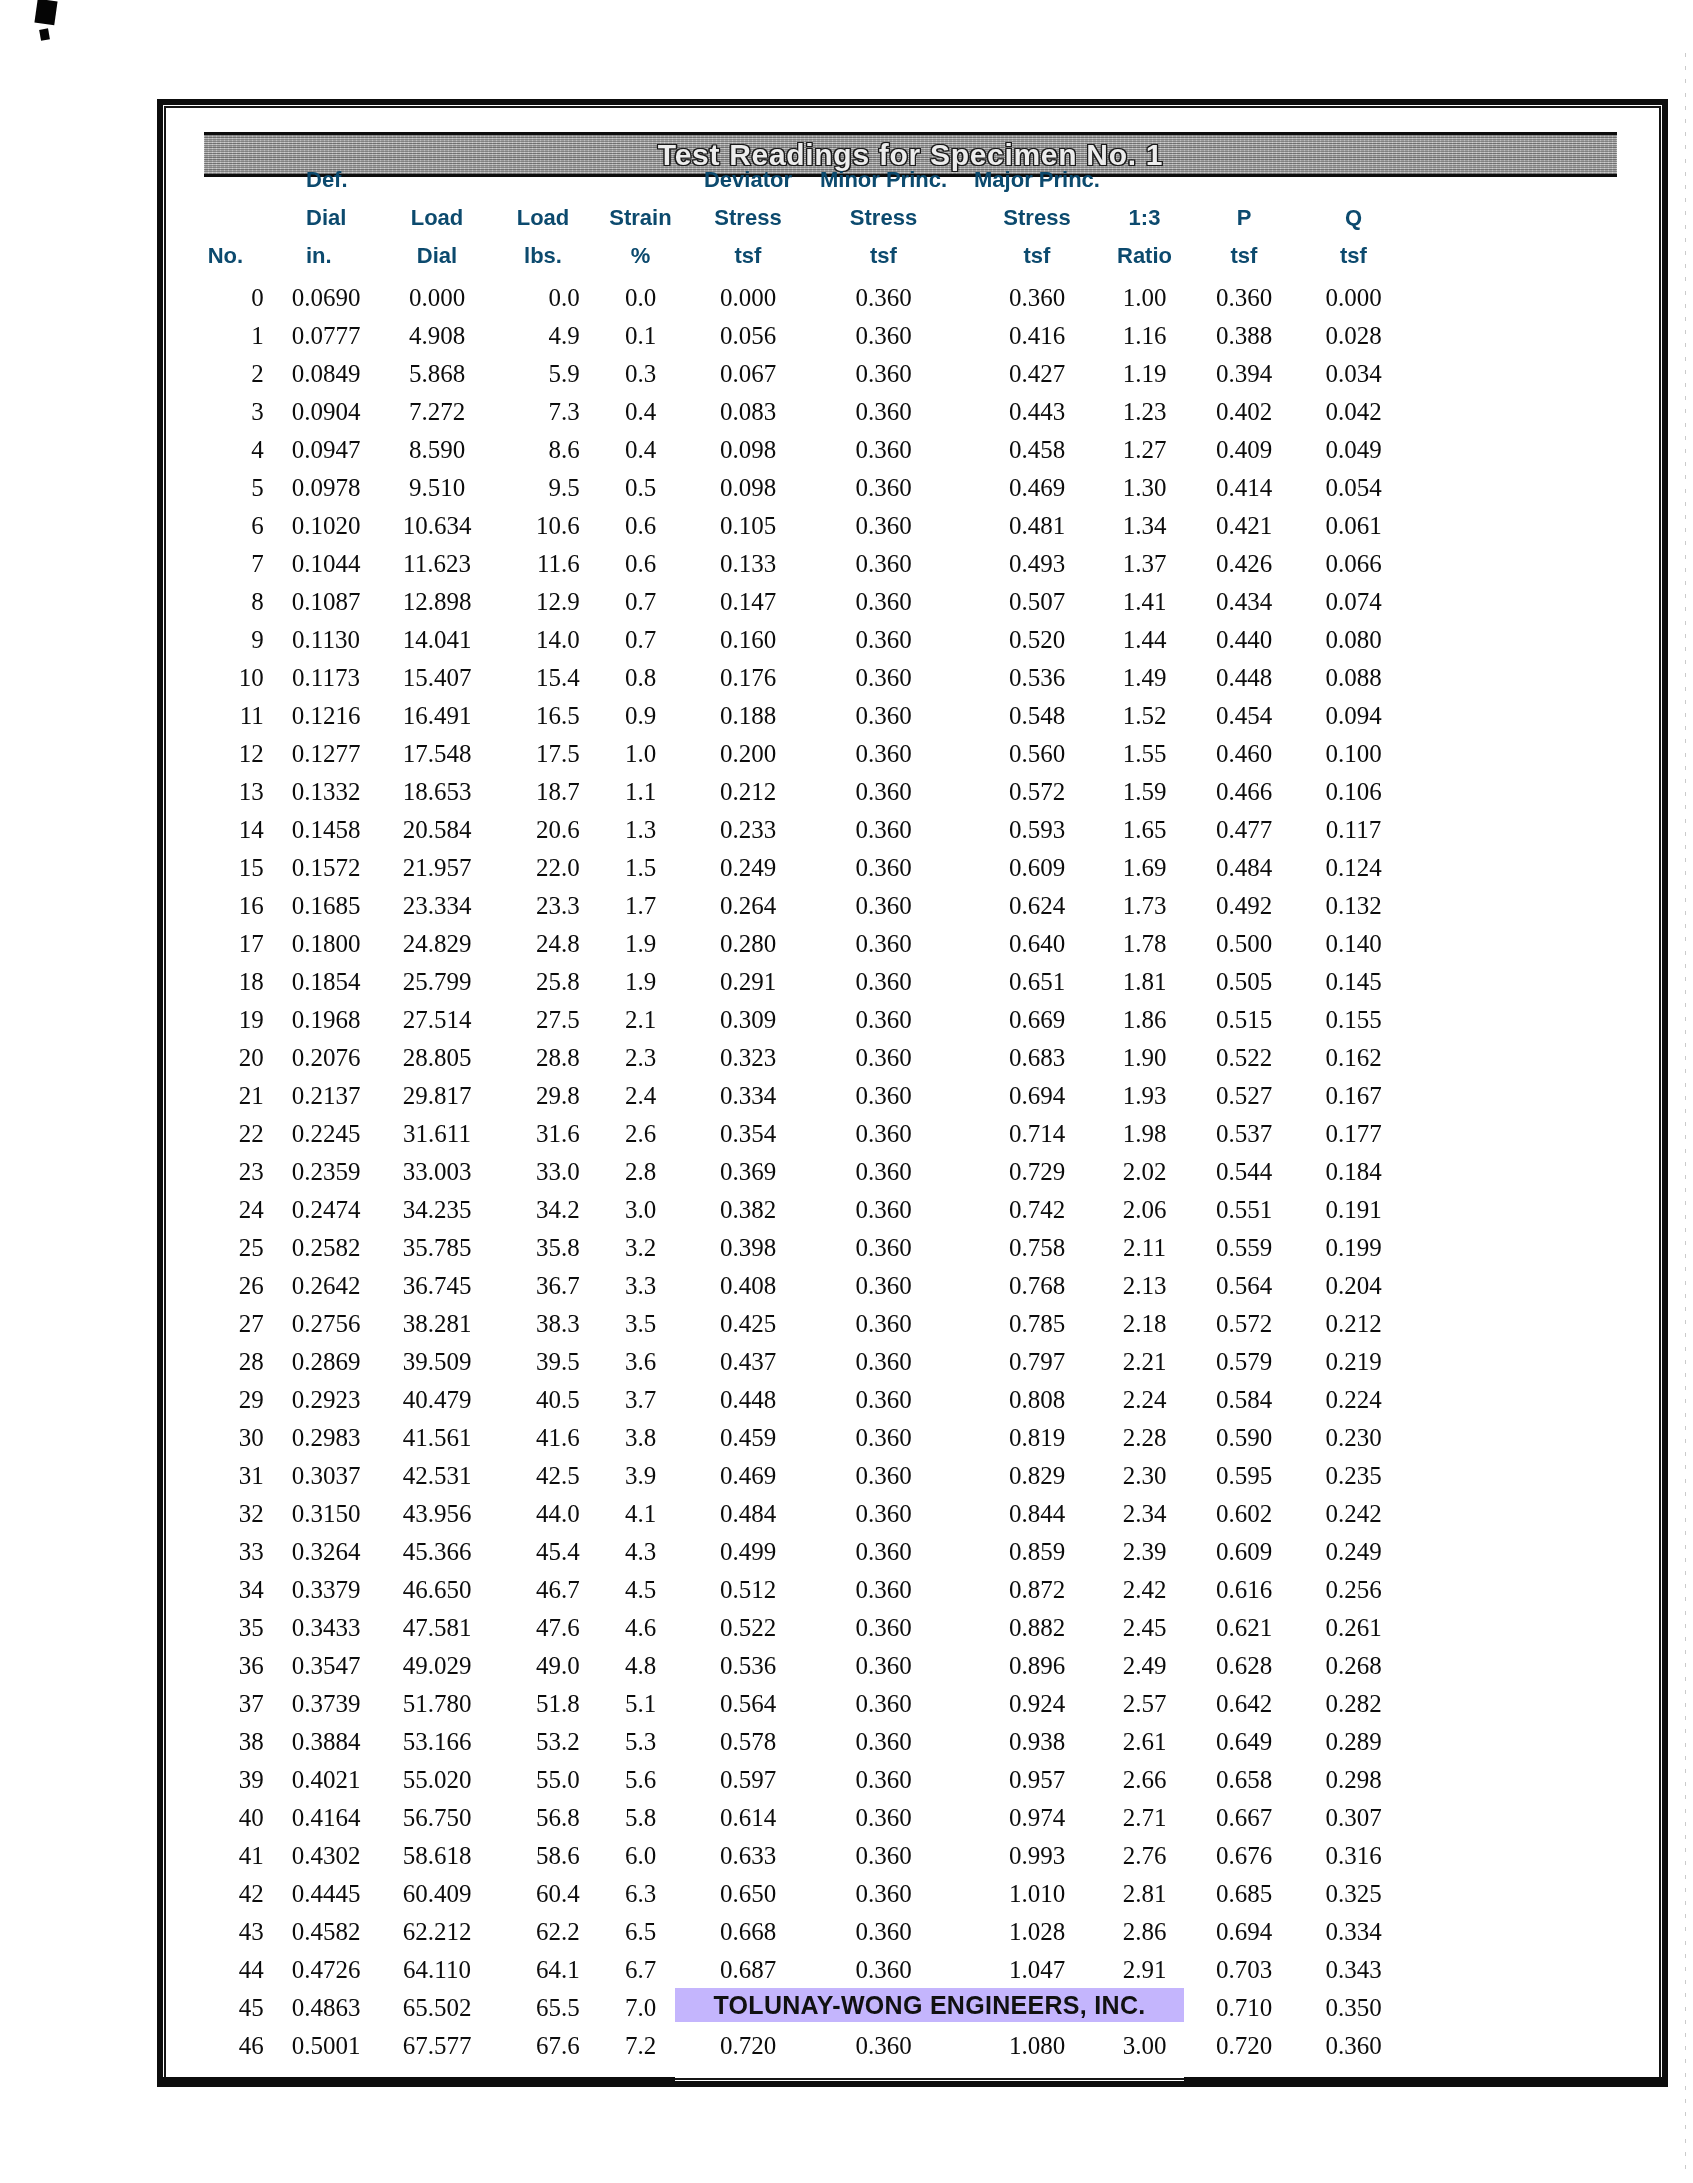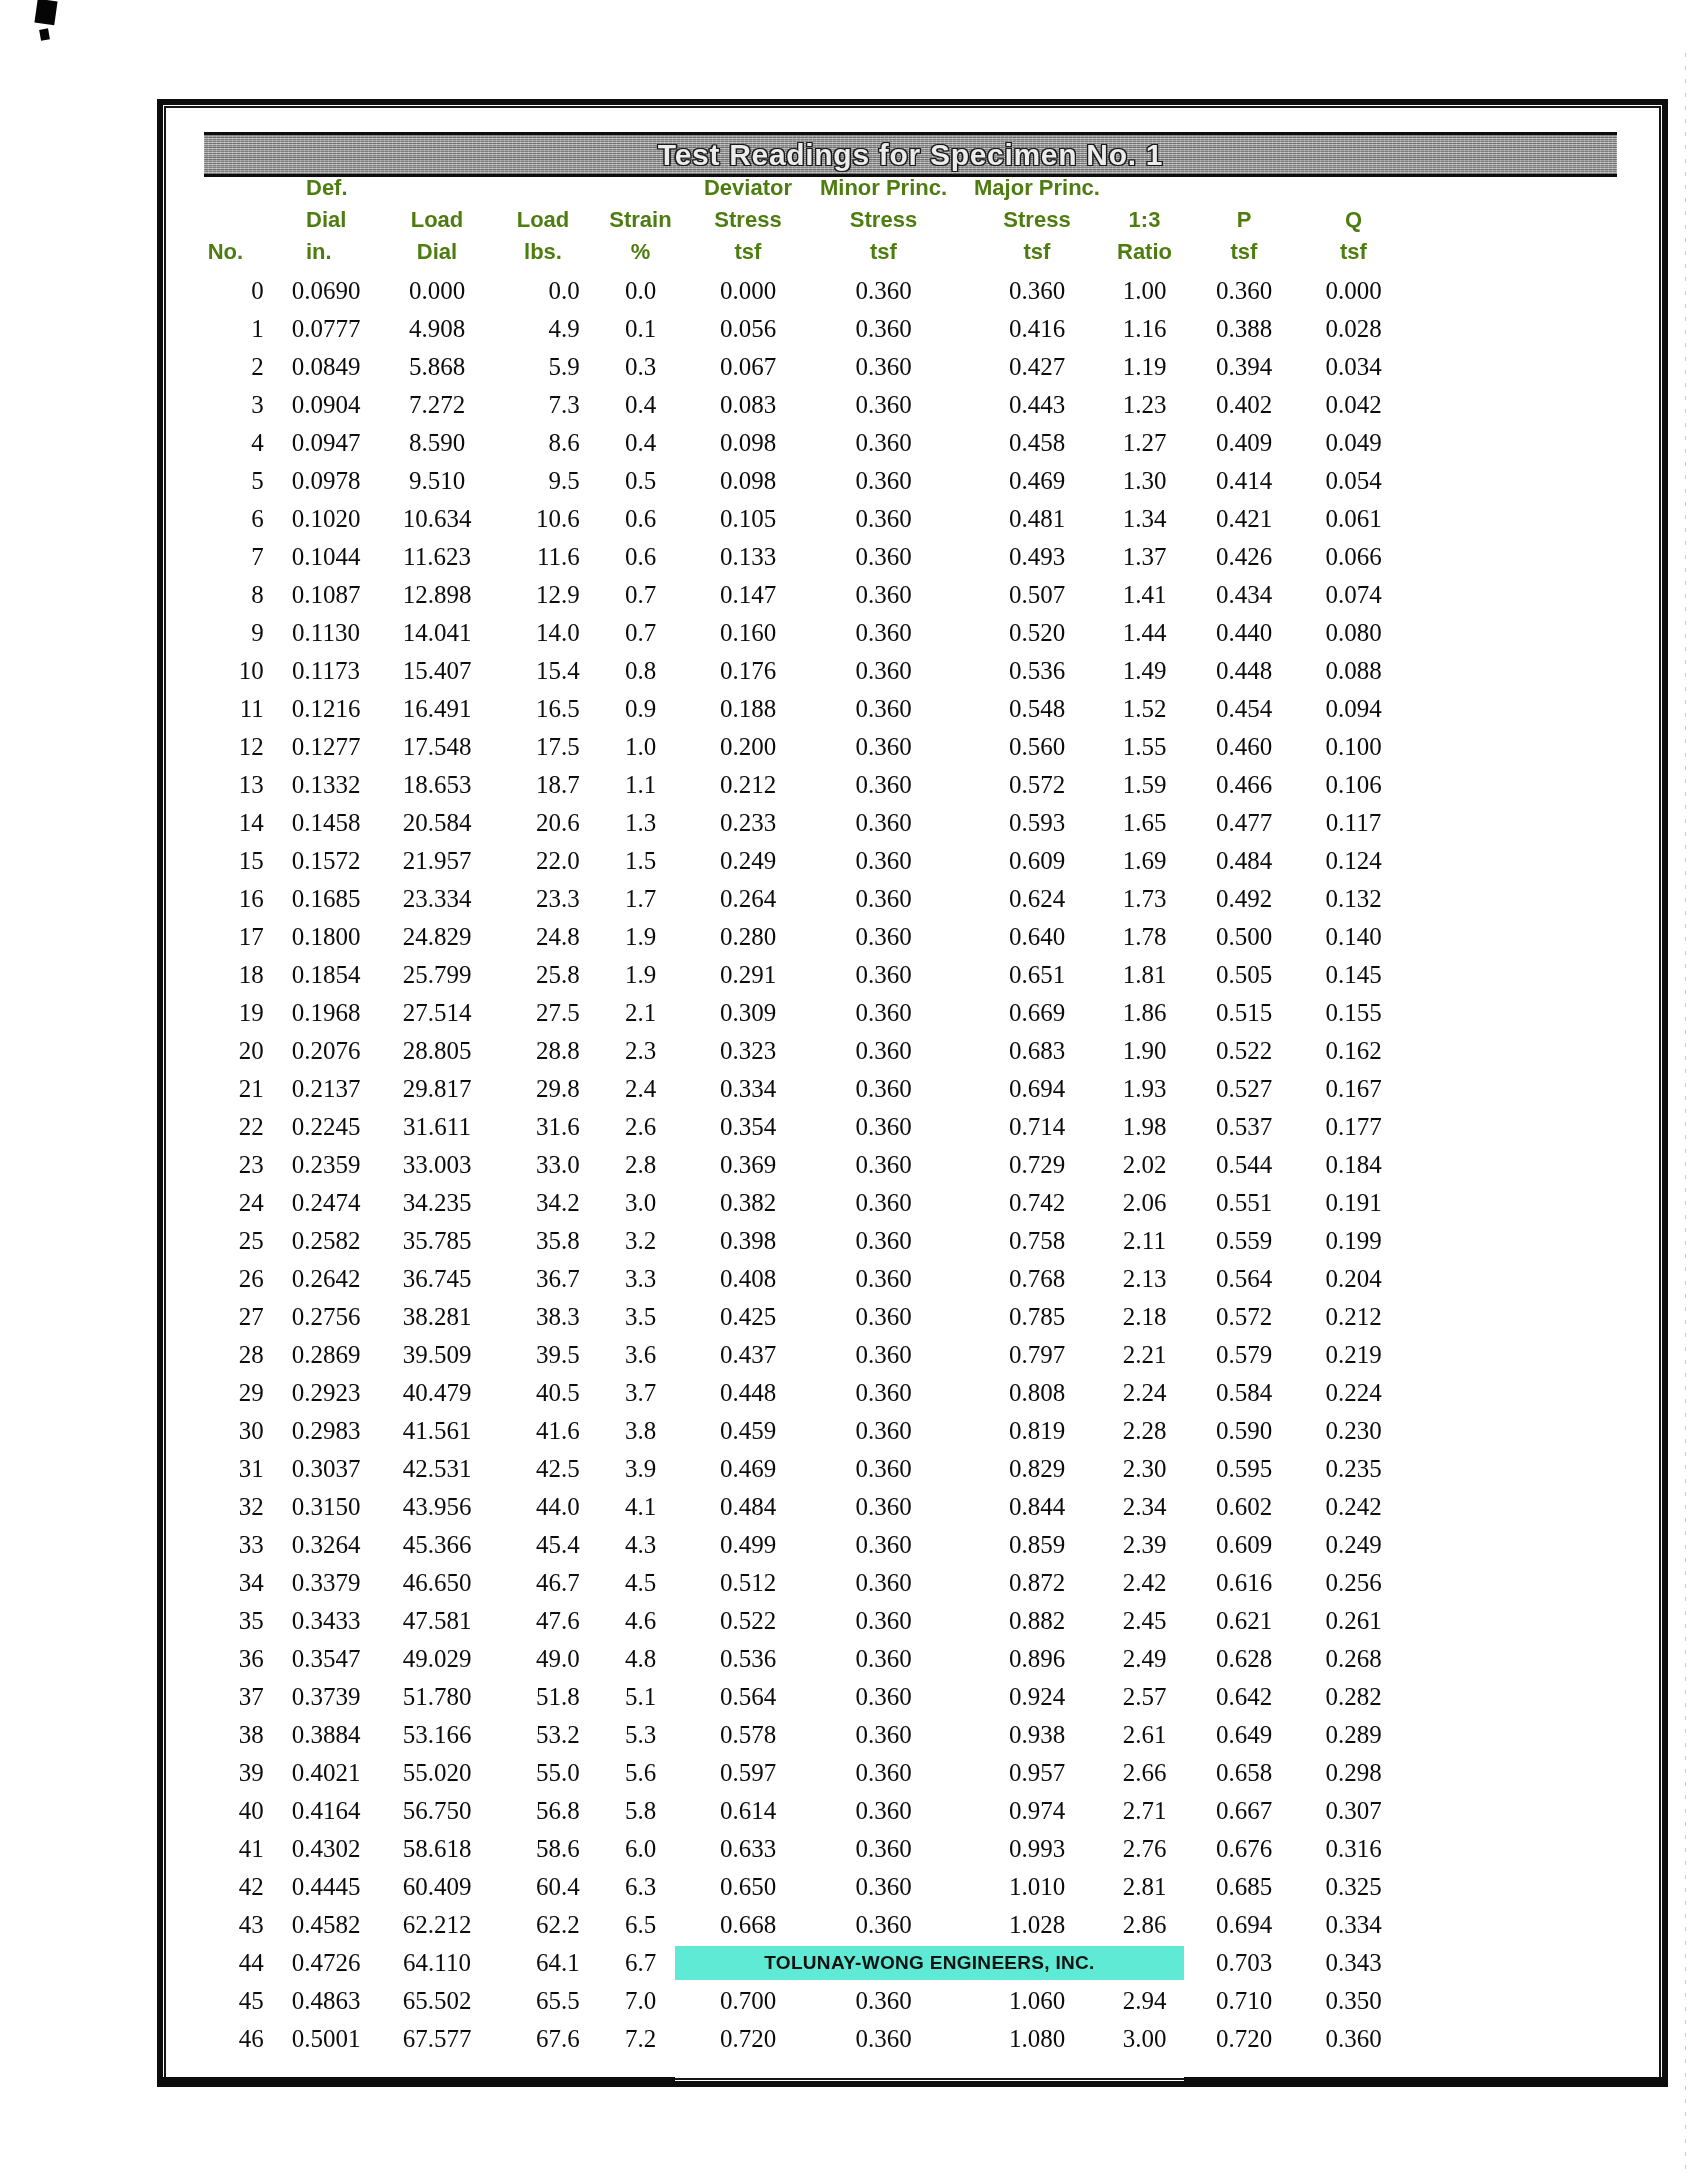--- a/index.html
+++ b/index.html
@@ -71,25 +71,25 @@
   col.c4  { width:96px; } col.c5  { width:99px; } col.c6  { width:116px; }
   col.c7  { width:155px; } col.c8  { width:152px; } col.c9  { width:63px;  }
   col.c10 { width:136px; } col.c11 { width:83px; }
 
   thead th {
     height:107px;
     vertical-align:bottom;
     font-family:"Liberation Sans", sans-serif;
     font-weight:bold;
     font-size:22px;
-    line-height:32px;
+    line-height:38px;
     padding:0 0 4px 0;
     white-space:pre-line;
     text-align:center;
-    color:#4d7c0f;
+    color:#0c4a6e;
   }
   thead th.c1 { text-align:center; padding-right:9.3px; }
   thead th.c2 { text-align:left;  padding-left:33px;  }
 
   tbody td {
     height:38px;
     line-height:38px;
     padding:0;
     font-family:"Liberation Serif", serif;
     font-size:25px;
@@ -97,25 +97,25 @@
     color:#0c0c0c;
     white-space:nowrap;
   }
   tbody td.c1 { text-align:right; padding-right:9.3px; }
   tbody td.c4 { text-align:right; padding-right:11.2px; }
 
   
   .footer-rule-left  { position:absolute; left:162px;  top:2077px; width:513px; height:8.6px; background:#0d0d0d; }
   .footer-rule-right { position:absolute; left:1184px; top:2077px; width:480px; height:8.6px; background:#0d0d0d; }
   .footer-text {
-    position:absolute; left:675px; top:1946px;
+    position:absolute; left:675px; top:1988px;
     width:509px; height:34px;
-    background:#5eead4;
+    background:#c4b5fd;
     display:flex; align-items:center; justify-content:center;
-    font-weight:bold; font-size:19px;
+    font-weight:bold; font-size:25px;
     letter-spacing:0.3px;
     white-space:nowrap;
     z-index:5;
   }
 </style>
 </head>
 <body>
 
 <div class="artifact-a"></div>
 <div class="artifact-b"></div>

